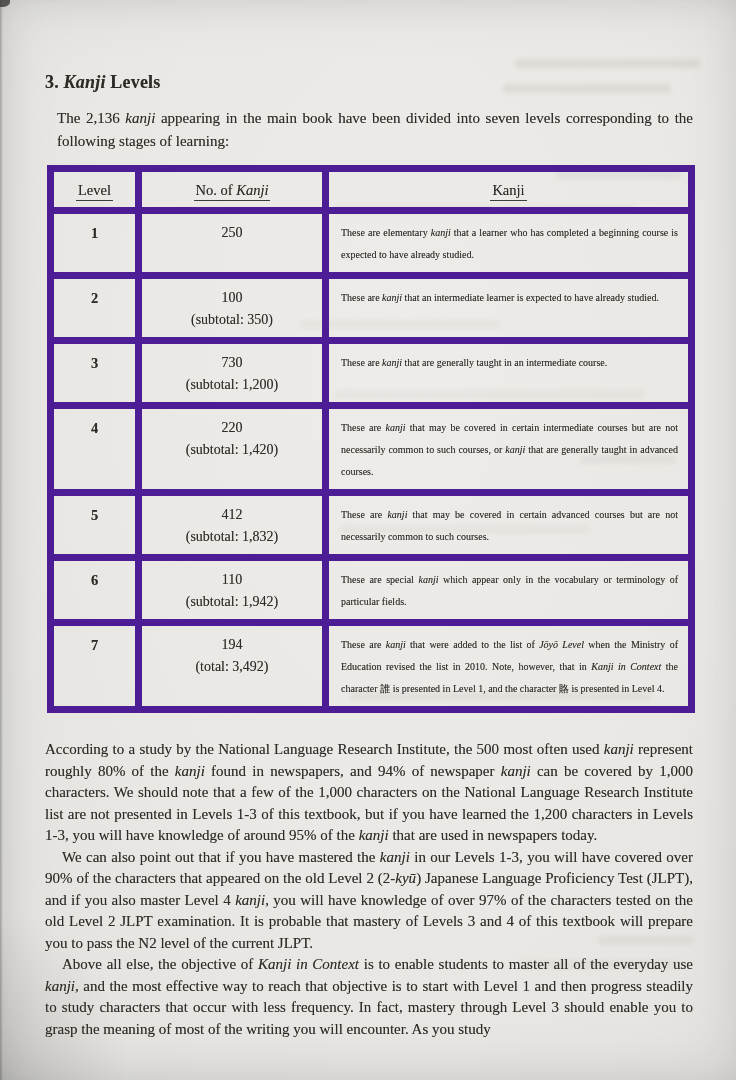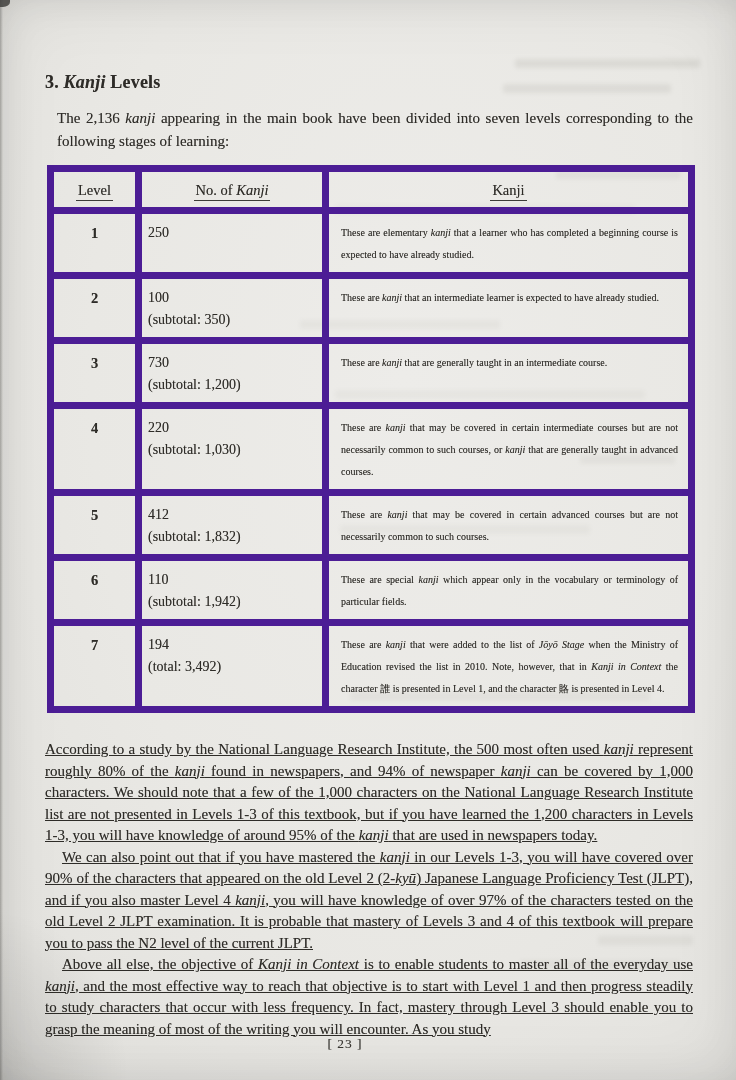--- a/index.html
+++ b/index.html
@@ -25,25 +25,25 @@
     text-shadow:0 0 .5px rgba(46,44,40,.45);}
   .title{font-size:18px;font-weight:bold;margin:0 0 14px 0;letter-spacing:.2px;}
   .intro{margin:0 0 13px 12px;font-size:15px;line-height:22.5px;text-align:justify;}
 
   table.levels{border-collapse:collapse;margin-left:2px;width:641px;table-layout:fixed;}
   .levels th,.levels td{border:7px solid #4c1d95;vertical-align:top;line-height:22px;}
   .levels th{font-weight:normal;font-size:14.5px;text-align:center;padding:7px 2px 6px;}
   .levels th .u{border-bottom:1px solid #3d3c38;padding:0 2px 2px;}
   col.c-level{width:88px;} col.c-count{width:187px;} col.c-stage{width:366px;}
   td.level{text-align:center;font-weight:bold;font-size:14.5px;padding:8px 4px 6px;}
-  td.count{text-align:left;font-size:14px;white-space:pre-line;padding:8px 6px 6px;}
+  td.count{text-align:center;font-size:14px;white-space:pre-line;padding:8px 6px 6px;}
   td.stage{text-align:justify;font-size:10px;padding:8px 10px 6px 12px;}
 
   .paras{margin-top:26px;font-size:15px;line-height:21.5px;text-align:justify;}
-  .paras p{margin:0;text-decoration:underline;}
+  .paras p{margin:0;}
   .paras p.indent{text-indent:17px;}
 
   .pageno{position:absolute;left:0;top:1036px;width:690px;text-align:center;
     font-size:13.5px;letter-spacing:1px;color:#3b3934;text-shadow:0 0 .5px rgba(46,44,40,.4);}
   i{font-style:italic;}
 </style>
 </head>
 <body>
 
 <div class="page">
@@ -96,47 +96,46 @@
         </tr>
         <tr>
           <td class="level">3</td>
           <td class="count">730
 (subtotal: 1,200)</td>
           <td class="stage">These are <i>kanji</i> that are generally taught in an intermedi­ate course.</td>
         </tr>
         <tr>
           <td class="level">4</td>
           <td class="count">220
-(subtotal: 1,030)</td>
+(subtotal: 1,420)</td>
           <td class="stage">These are <i>kanji</i> that may be covered in certain intermedi­ate courses but are not necessarily common to such cours­es, or <i>kanji</i> that are generally taught in advanced courses.</td>
         </tr>
         <tr>
           <td class="level">5</td>
           <td class="count">412
 (subtotal: 1,832)</td>
           <td class="stage">These are <i>kanji</i> that may be covered in certain advanced courses but are not necessarily common to such courses.</td>
         </tr>
         <tr>
           <td class="level">6</td>
           <td class="count">110
 (subtotal: 1,942)</td>
           <td class="stage">These are special <i>kanji</i> which appear only in the vocabu­lary or terminology of particular fields.</td>
         </tr>
         <tr>
           <td class="level">7</td>
           <td class="count">194
 (total: 3,492)</td>
-          <td class="stage">These are <i>kanji</i> that were added to the list of <i>Jōyō Stage</i> when the Ministry of Education revised the list in 2010. Note, however, that in <i>Kanji in Context</i> the character 誰 is presented in Level 1, and the character 賂 is presented in Level 4.</td>
+          <td class="stage">These are <i>kanji</i> that were added to the list of <i>Jōyō Level</i> when the Ministry of Education revised the list in 2010. Note, however, that in <i>Kanji in Context</i> the character 誰 is presented in Level 1, and the character 賂 is presented in Level 4.</td>
         </tr>
       </tbody>
     </table>
 
     <div class="paras">
       <p>According to a study by the National Language Research Institute, the 500 most often used <i>kanji</i> represent roughly 80% of the <i>kanji</i> found in newspapers, and 94% of newspaper <i>kanji</i> can be covered by 1,000 characters. We should note that a few of the 1,000 characters on the National Language Research Institute list are not presented in Levels 1-3 of this textbook, but if you have learned the 1,200 characters in Levels 1-3, you will have knowledge of around 95% of the <i>kanji</i> that are used in newspapers today.</p>
       <p class="indent">We can also point out that if you have mastered the <i>kanji</i> in our Levels 1-3, you will have covered over 90% of the characters that appeared on the old Level 2 (2-<i>kyū</i>) Japanese Language Proficiency Test (JLPT), and if you also master Level 4 <i>kanji</i>, you will have knowledge of over 97% of the characters tested on the old Level 2 JLPT examination. It is probable that mastery of Levels 3 and 4 of this textbook will prepare you to pass the N2 level of the current JLPT.</p>
       <p class="indent">Above all else, the objective of <i>Kanji in Context</i> is to enable students to master all of the every­day use <i>kanji</i>, and the most effective way to reach that objective is to start with Level 1 and then progress steadily to study characters that occur with less frequency. In fact, mastery through Level 3 should enable you to grasp the meaning of most of the writing you will encounter. As you study</p>
     </div>
   </div>
 
-  <div class="pageno">[ 23 ]</div>
 
   <div class="vignette"></div>
 </div>
 
 </body></html>

